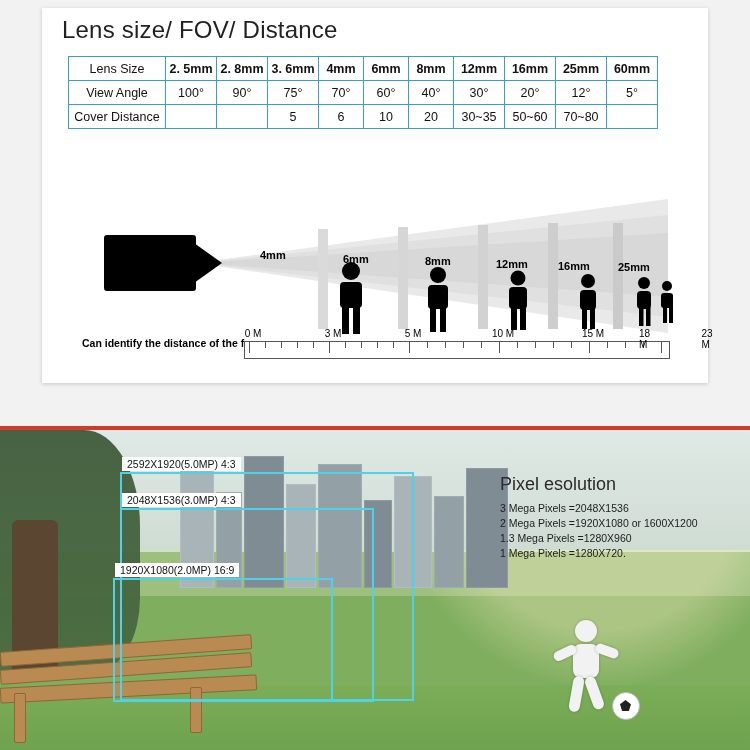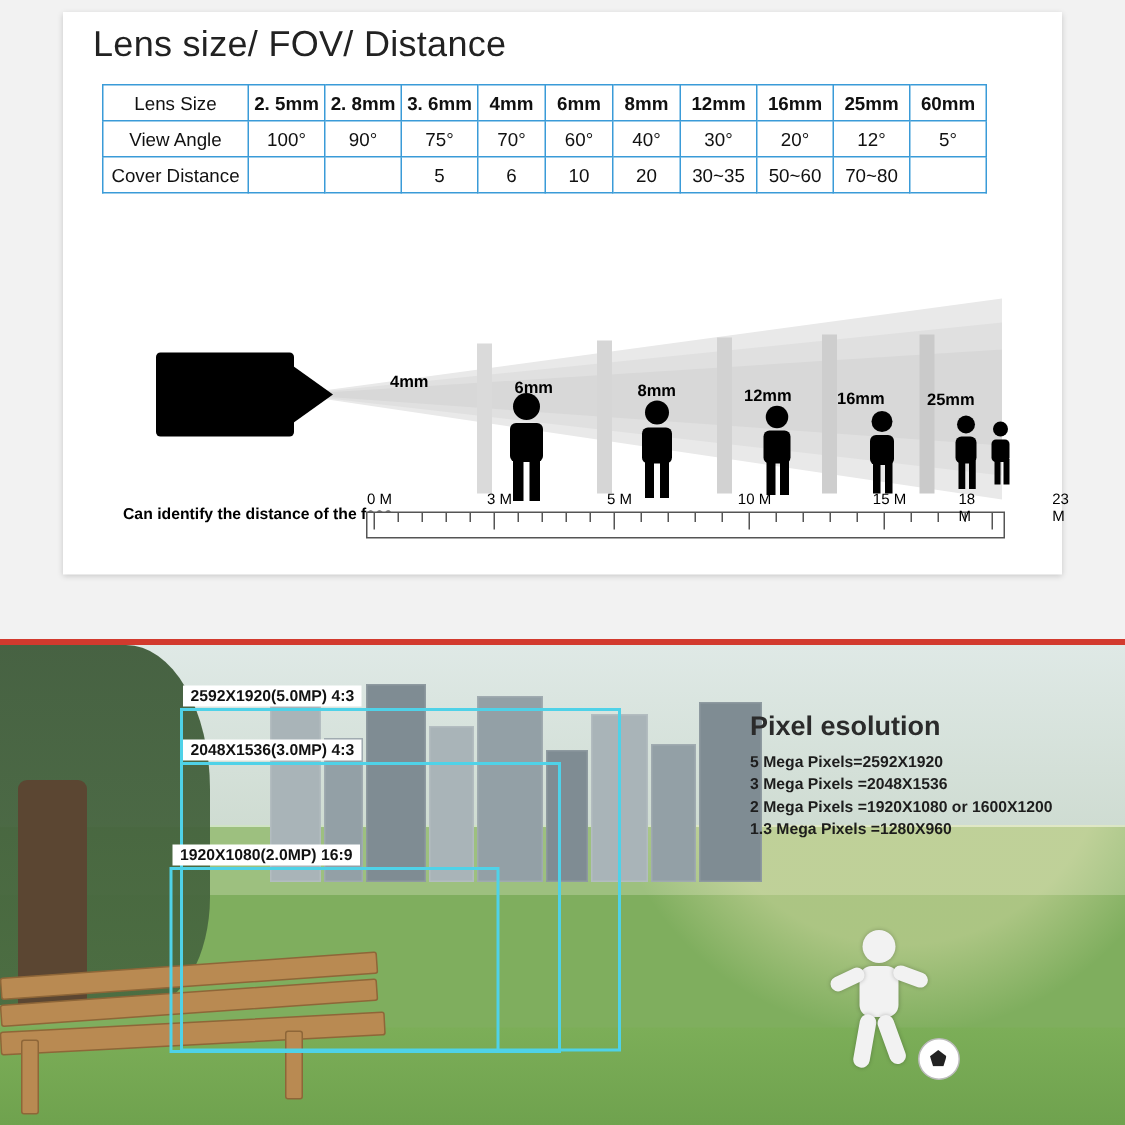--- a/index.html
+++ b/index.html
@@ -32,21 +32,20 @@
   .tickL{height:11px;}
   .mlabel{position:absolute;top:-14px;font-size:10px;color:#000;transform:translateX(-50%);}
   .caption{position:absolute;left:14px;top:144px;font-size:10.5px;color:#000;font-weight:bold;}
 
   
   .panel-bottom{position:absolute;left:0;top:430px;width:750px;height:320px;overflow:hidden;}
   .scene{position:absolute;left:0;top:0;width:750px;height:320px;
     background:
       radial-gradient(circle at 600px 60px, rgba(255,245,210,.95) 0 60px, rgba(255,240,200,.35) 61px 140px, rgba(255,255,255,0) 200px),
       linear-gradient(to bottom,#cfe3c4 0 38%, #9dc07f 38% 52%, #7fae5e 52% 100%);
-    font-weight: bold;
   }
   .sky{position:absolute;left:0;top:0;width:750px;height:120px;background:linear-gradient(to bottom,#dfe9e6,#cfdcd2);}
   .buildings{position:absolute;left:180px;top:8px;width:330px;height:150px;}
   .bld{position:absolute;bottom:0;background:#93a0a6;box-shadow:inset 0 0 0 1px rgba(255,255,255,.12);}
   .bld.l{background:#a9b4b8;}
   .bld.d{background:#7f8c93;}
   .treeL{position:absolute;left:0;top:0;width:140px;height:240px;background:linear-gradient(to bottom,#3f5b3a,#4a6b41);border-radius:0 40% 30% 0;opacity:.95;}
   .trunk{position:absolute;left:12px;top:90px;width:46px;height:160px;background:#5b4632;border-radius:6px;}
   .bench{position:absolute;left:0;top:205px;width:280px;height:110px;}
   .plank{position:absolute;background:#b98a52;border:1px solid #8e6638;border-radius:2px;}
@@ -263,19 +262,19 @@
     </div>
     <div class="res-box" style="left:120px;top:78px;width:250px;height:190px">
       <span class="res-label">2048X1536(3.0MP)  4:3</span>
     </div>
     <div class="res-box" style="left:113px;top:148px;width:216px;height:120px">
       <span class="res-label">1920X1080(2.0MP)  16:9</span>
     </div>
 
     <div class="pixel-panel">
       <div class="pixel-title">Pixel esolution</div>
-      <div class="pixel-line">5 Mega Pixels=2592X1920</div>
       <div class="pixel-line">3 Mega Pixels =2048X1536</div>
       <div class="pixel-line">2 Mega Pixels =1920X1080 or 1600X1200</div>
       <div class="pixel-line">1.3 Mega Pixels =1280X960</div>
+      <div class="pixel-line">1 Mega Pixels =1280X720.</div>
     </div>
   </div>
 </div>
 
 </body></html>

